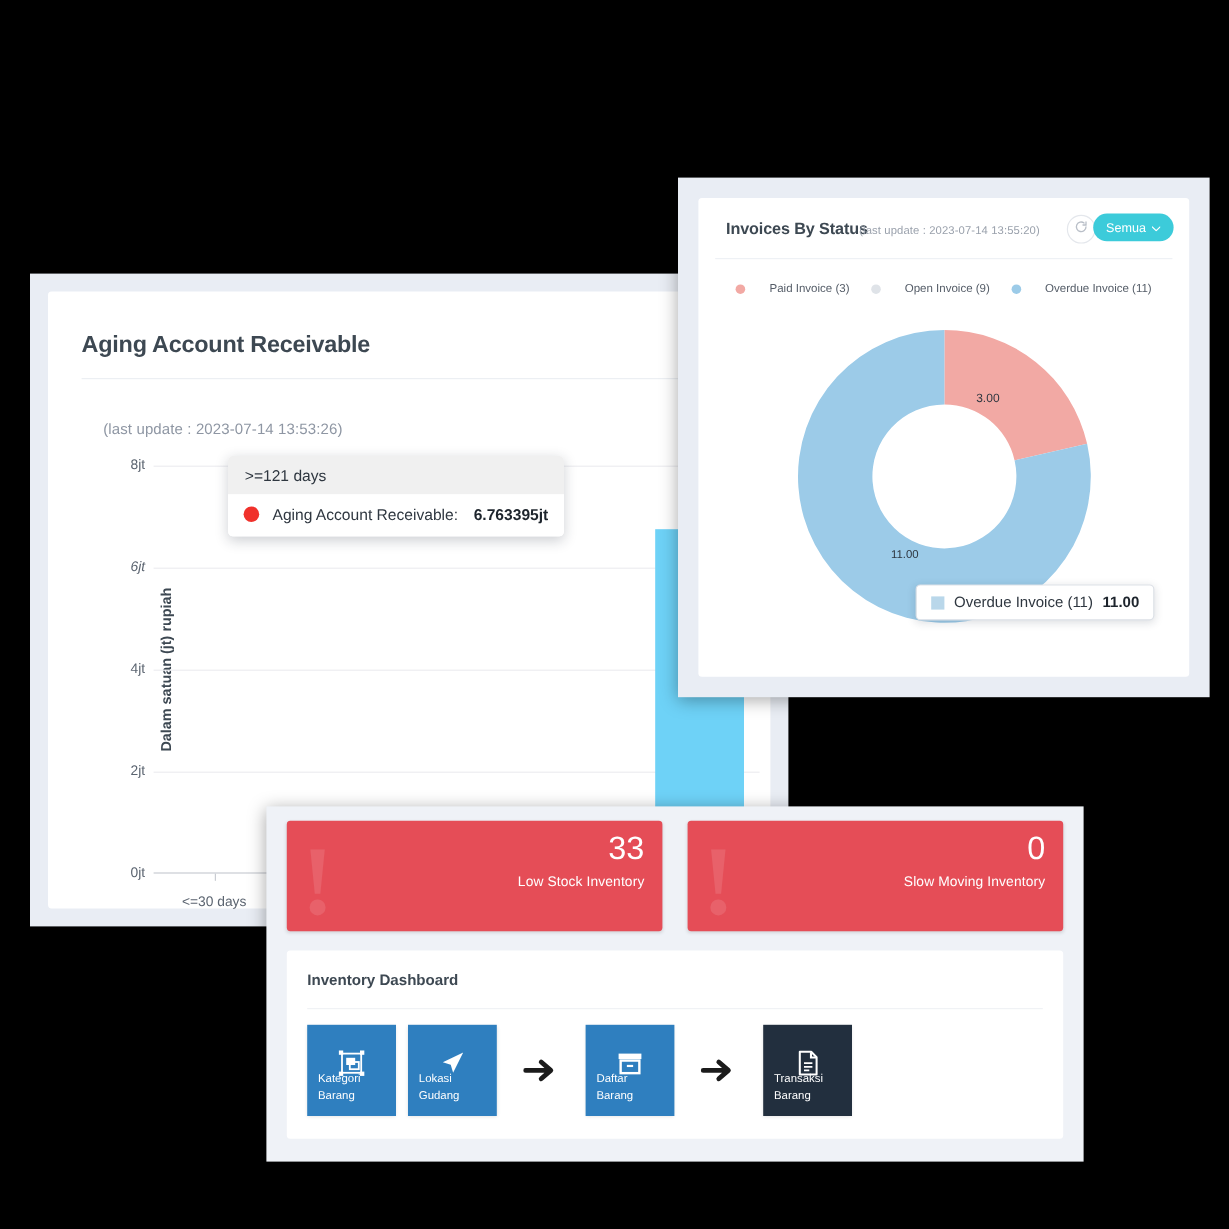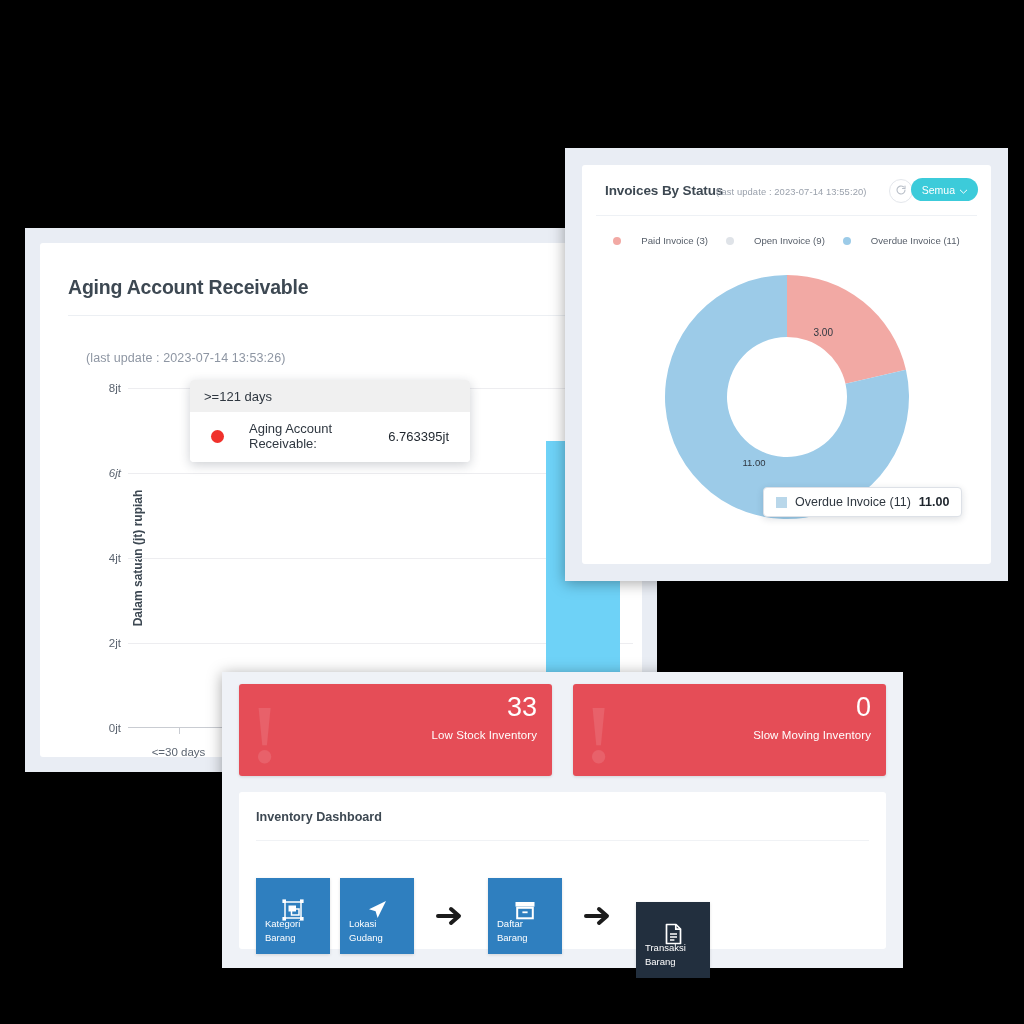--- a/index.html
+++ b/index.html
@@ -37,24 +37,24 @@
   #xtick-line{position:absolute;width:1px;background:#c9ccd2;}
   .xlab{position:absolute;font-size:11.5px;color:#5b6470;transform:translateX(-50%);white-space:nowrap;}
 
   
   #aging-tooltip{
     position:absolute;left:150px;top:137px;width:280px;
     background:#fff;border-radius:4px;box-shadow:0 3px 11px rgba(30,40,60,.22);overflow:hidden;
     z-index:6;
   }
   #aging-tt-head{background:#f0f0f0;padding:9px 14px 8px;font-size:13px;color:#2f3740;}
-  #aging-tt-body{background:#fff;padding:9px 21px 11px;display:flex;align-items:center;gap:25px;justify-content:center;}
+  #aging-tt-body{background:#fff;padding:9px 0 11px;display:flex;align-items:center;gap:11px;justify-content:center;}
   #aging-tt-dot{width:13px;height:13px;border-radius:50%;background:#f0312b;flex:0 0 auto;}
   #aging-tt-name{font-size:13px;color:#2f3740;}
-  #aging-tt-val{font-size:13px;color:#1d242c;font-weight:normal;margin-left:2px;}
+  #aging-tt-val{font-size:13px;color:#1d242c;font-weight:bold;margin-left:2px;}
 
   
   #panel-invoices{left:565px;top:148px;width:443px;height:433px;background:#e9edf4;}
   #inv-card{position:absolute;left:17px;top:17px;width:409px;height:399px;background:#fff;border-radius:3px;}
   #inv-head{position:absolute;left:0;top:0;width:100%;height:50px;}
   #inv-title{position:absolute;left:23px;top:18px;font-size:13.5px;font-weight:bold;color:#3d4852;letter-spacing:-.1px;}
   #inv-update{position:absolute;left:134px;top:21px;font-size:9.4px;color:#9aa1ac;letter-spacing:.1px;}
   #inv-head-divider{position:absolute;left:14px;top:50px;width:381px;height:1px;background:#eef1f5;}
   #refresh-btn{
     position:absolute;right:78px;top:14px;width:22px;height:22px;border-radius:50%;
@@ -95,21 +95,21 @@
   #inv-dash-card{
     position:absolute;left:17px;top:120px;width:647px;height:157px;background:#fff;border-radius:3px;
   }
   #inv-dash-title{position:absolute;left:17px;top:18px;font-size:12.6px;font-weight:bold;color:#3d4852;}
   #inv-dash-divider{position:absolute;left:17px;top:48px;width:613px;height:1px;background:#f0f2f5;}
   #tiles{position:absolute;left:17px;top:62px;display:flex;align-items:center;gap:0;}
   .tile{
     width:74px;height:76px;background:#2f7fbf;position:relative;flex:0 0 auto;
     box-shadow:0 1px 3px rgba(0,0,0,.13);
   }
-  .tile.dark{background:#222f3e;margin-top:48px;}
+  .tile.dark{background:#222f3e;}
   .tile-icon{position:absolute;left:0;top:18px;width:100%;display:flex;justify-content:center;}
   .tile-label{position:absolute;left:9px;bottom:10px;font-size:9.5px;color:#fff;line-height:1.42;}
   .tile-gap{width:10px;flex:0 0 auto;}
   .arrow{width:74px;flex:0 0 auto;display:flex;align-items:center;justify-content:center;}
 </style>
 </head>
 <body>
 
 <div class="panel" id="panel-aging">
   <div id="aging-card">

